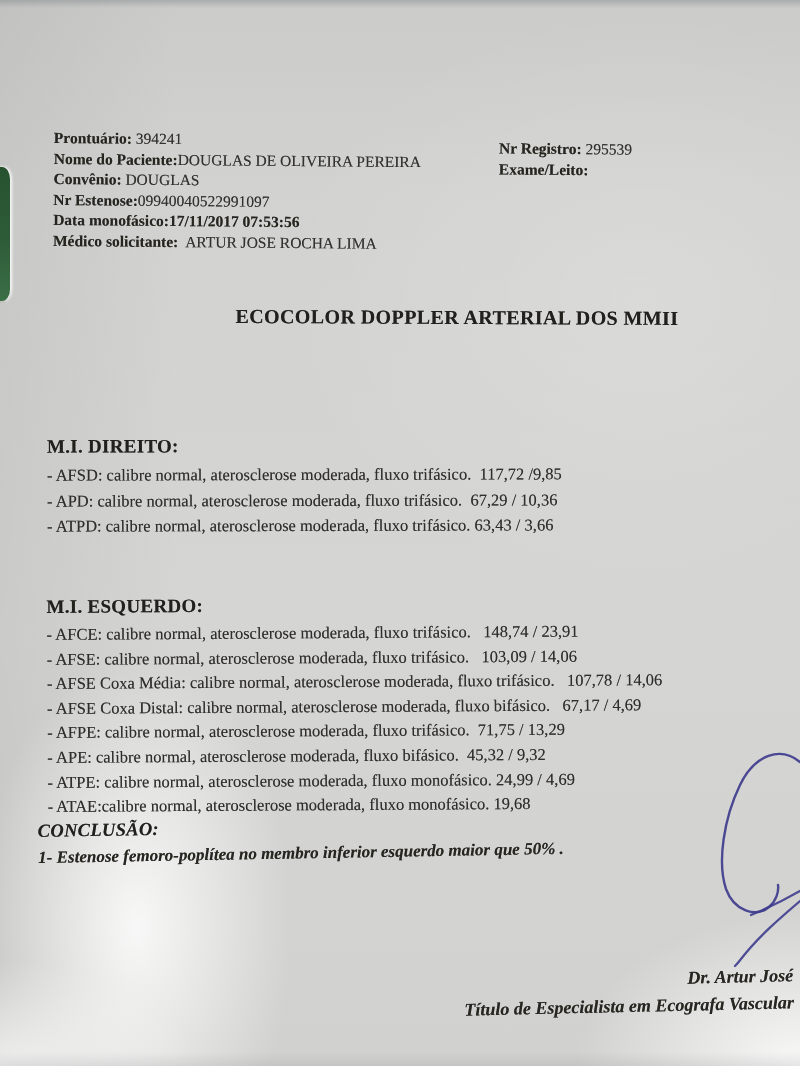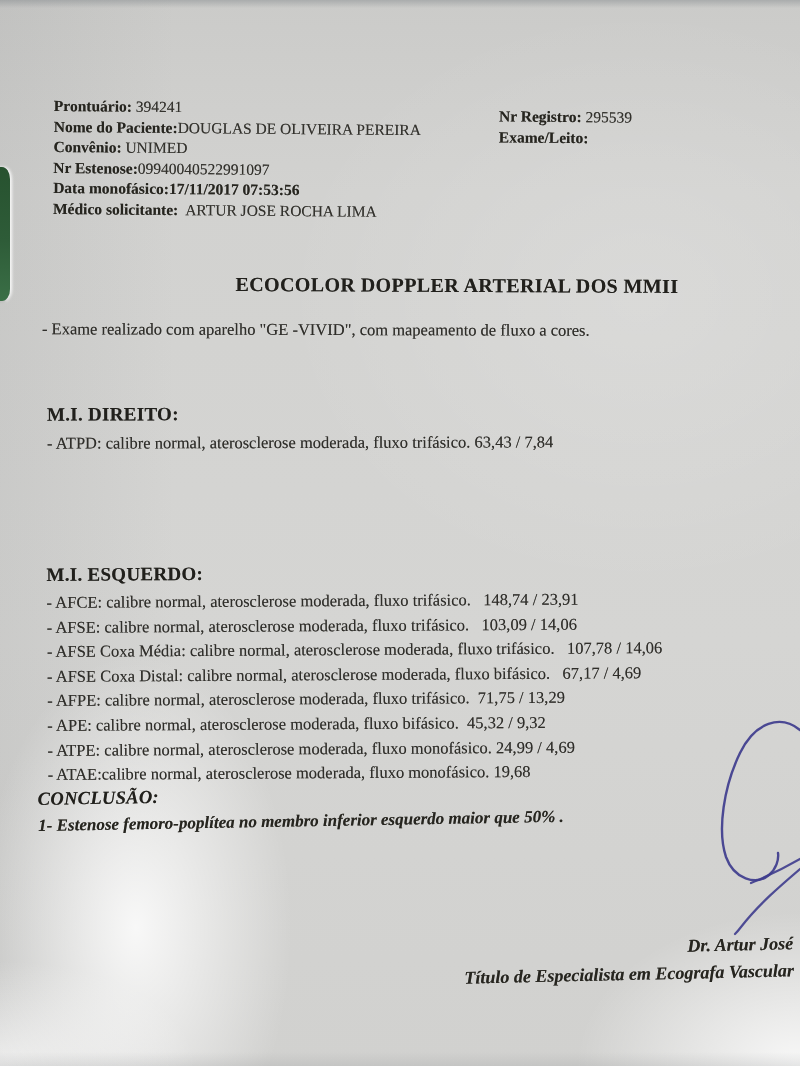--- a/index.html
+++ b/index.html
@@ -12,21 +12,21 @@
       linear-gradient(0deg, rgba(140,142,144,.18) 0px, rgba(140,142,144,0) 14px),
       radial-gradient(ellipse 240px 420px at 17% 87%, rgba(255,255,255,.85), rgba(255,255,255,0) 65%),
       radial-gradient(ellipse 320px 220px at 100% 100%, rgba(255,255,255,.85), rgba(255,255,255,0) 70%),
       radial-gradient(ellipse 280px 150px at 0% 100%, rgba(255,255,255,.70), rgba(255,255,255,0) 70%),
       radial-gradient(ellipse 520px 420px at 80% 28%, rgba(255,255,255,.16), rgba(255,255,255,0) 70%),
       linear-gradient(90deg, rgba(110,112,114,.10), rgba(0,0,0,0) 22%),
       linear-gradient(180deg, #cbcbc9 0%, #d2d2d0 18%, #d5d5d3 60%, #d1d1cf 100%);
     color:#2f2e2a;
   }
   .photo{position:absolute;inset:0;}
-  .sheet{position:absolute;inset:0;}
+  .sheet{position:absolute;inset:0;margin-top:32px;}
   .sheet > div{position:absolute;}
   .soft{text-shadow:0 0 .6px rgba(47,46,42,.55);}
   
   .hdr-left{left:54px;top:96px;font-size:15.5px;line-height:20.6px;transform:rotate(.5deg);transform-origin:0 0;}
   .hdr-right{left:499px;top:106px;font-size:15.5px;line-height:21px;transform:rotate(.5deg);}
   .hrow{white-space:pre;}
   .lbl{font-weight:bold;color:#26251f;}
   .val{color:#33322d;}
   .val.bold{font-weight:bold;color:#26251f;}
   
@@ -62,41 +62,42 @@
 <body>
 
 <div class="photo">
   <div class="green-clip"></div>
 
   <div class="sheet soft">
 
     <div class="hdr-left">
       <div class="hrow"><span class="lbl">Prontuário:</span><span class="val"> 394241</span></div>
       <div class="hrow"><span class="lbl">Nome do Paciente:</span><span class="val">DOUGLAS DE OLIVEIRA PEREIRA</span></div>
-      <div class="hrow"><span class="lbl">Convênio:</span><span class="val"> UNIMED</span></div>
+      <div class="hrow"><span class="lbl">Convênio:</span><span class="val"> DOUGLAS</span></div>
       <div class="hrow"><span class="lbl">Nr Estenose:</span><span class="val">09940040522991097</span></div>
       <div class="hrow"><span class="lbl">Data monofásico:</span><span class="val bold">17/11/2017 07:53:56</span></div>
       <div class="hrow"><span class="lbl">Médico solicitante:</span><span class="val">  ARTUR JOSE ROCHA LIMA</span></div>
     </div>
 
     <div class="hdr-right">
       <div class="hrow"><span class="lbl">Nr Registro:</span><span class="val"> 295539</span></div>
       <div class="hrow"><span class="lbl">Exame/Leito:</span><span class="val"></span></div>
     </div>
 
     <div class="title">ECOCOLOR DOPPLER ARTERIAL DOS MMII</div>
 
     <div class="notes">
-        <div class="line">- Exame realizado com aparelho "GE -VIVID", com mapeamento de fluxo a cores.</div>
       </div>
 
     <div class="section sec-direito">
       <div class="sec-heading">M.I. DIREITO:</div>
       <div class="sec-items">
-          <div class="line">- ATPD: calibre normal, aterosclerose moderada, fluxo trifásico. 63,43 / 7,84</div>
+          <div class="line">- AFSD: calibre normal, aterosclerose moderada, fluxo trifásico.  117,72 /9,85</div>
+          <div class="line">- APD: calibre normal, aterosclerose moderada, fluxo trifásico.  67,29 / 10,36</div>
+          <div class="line">- ATPD: calibre normal, aterosclerose moderada, fluxo trifásico. 63,43 / 3,66</div>
         </div>
     </div>
 
     <div class="section sec-esquerdo">
       <div class="sec-heading">M.I. ESQUERDO:</div>
       <div class="sec-items">
           <div class="line">- AFCE: calibre normal, aterosclerose moderada, fluxo trifásico.   148,74 / 23,91</div>
           <div class="line">- AFSE: calibre normal, aterosclerose moderada, fluxo trifásico.   103,09 / 14,06</div>
           <div class="line">- AFSE Coxa Média: calibre normal, aterosclerose moderada, fluxo trifásico.   107,78 / 14,06</div>
           <div class="line">- AFSE Coxa Distal: calibre normal, aterosclerose moderada, fluxo bifásico.   67,17 / 4,69</div>

